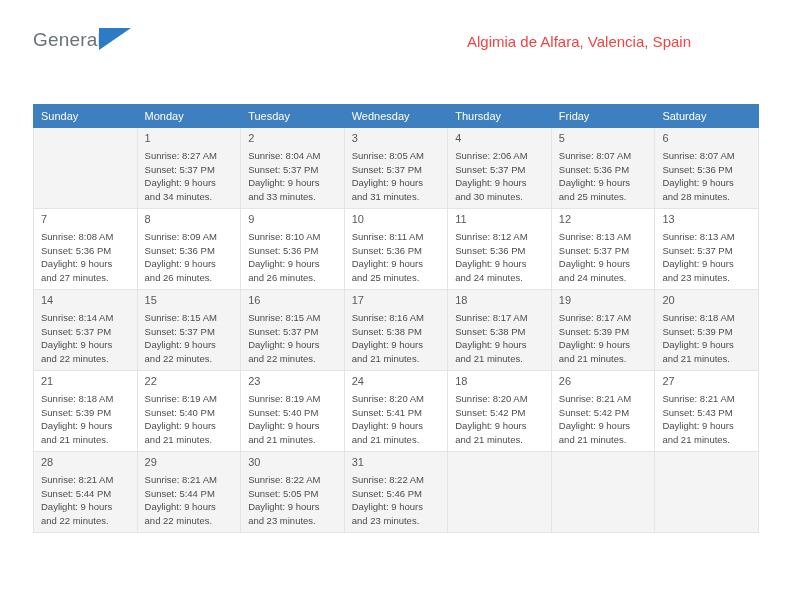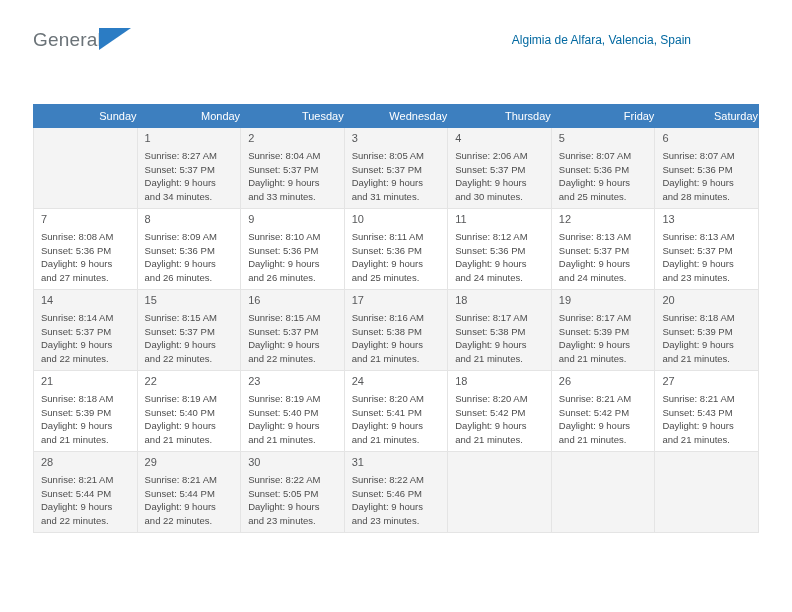--- a/index.html
+++ b/index.html
@@ -60,38 +60,38 @@
     text-align: right;
     padding-top: 2px;
   }
   .month-title {
     font-size: 27px;
     color: #4f4f4f;
     font-weight: normal;
     line-height: 32px;
   }
   .location {
-    font-size: 12px;
-    color: #0369a1;
+    font-size: 15px;
+    color: #ef4444;
     margin-top: 9px;
   }
 
   
   table.cal {
     border-collapse: collapse;
     width: 726px;
     margin-top: 12px;
     table-layout: fixed;
   }
   table.cal th {
     background: #3d7fbf;
     color: #ffffff;
     font-size: 11px;
     font-weight: normal;
-    text-align: right;
+    text-align: left;
     padding: 5px 0 5px 7px;
     border: 1px solid #3d7fbf;
   }
   table.cal td {
     border: 1px solid #e4e4e4;
     vertical-align: top;
     height: 80px;
     padding: 0;
     background: #ffffff;
   }

